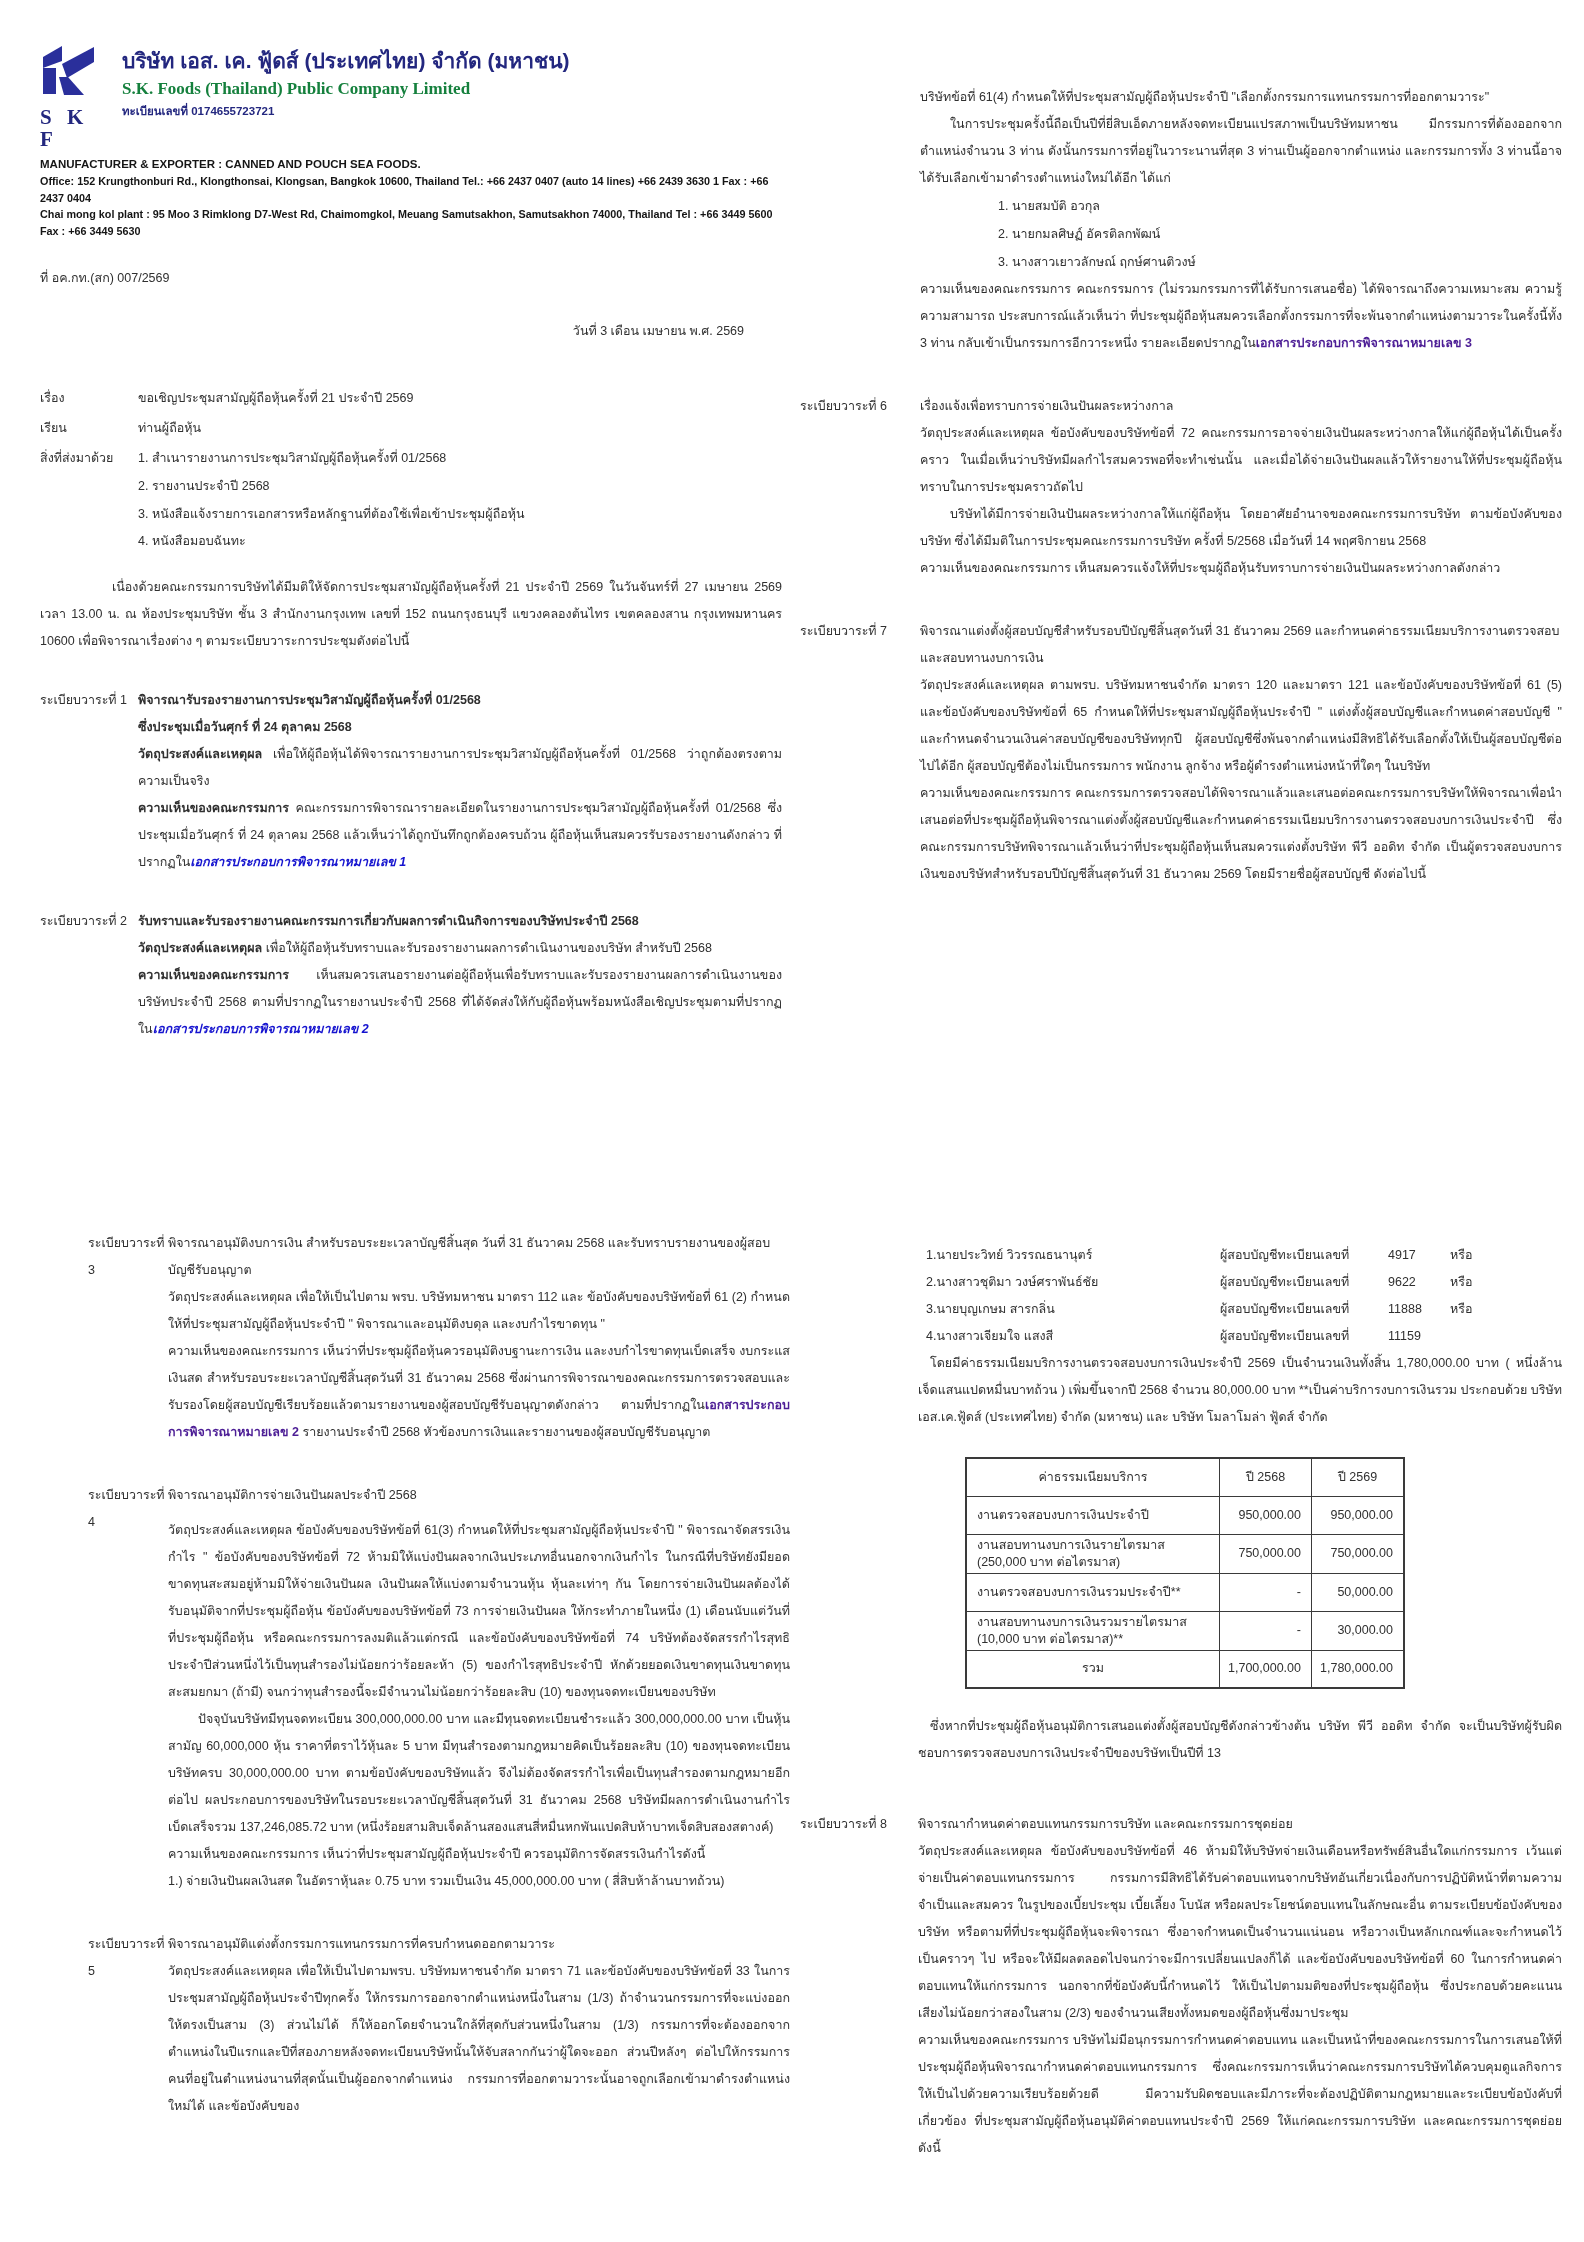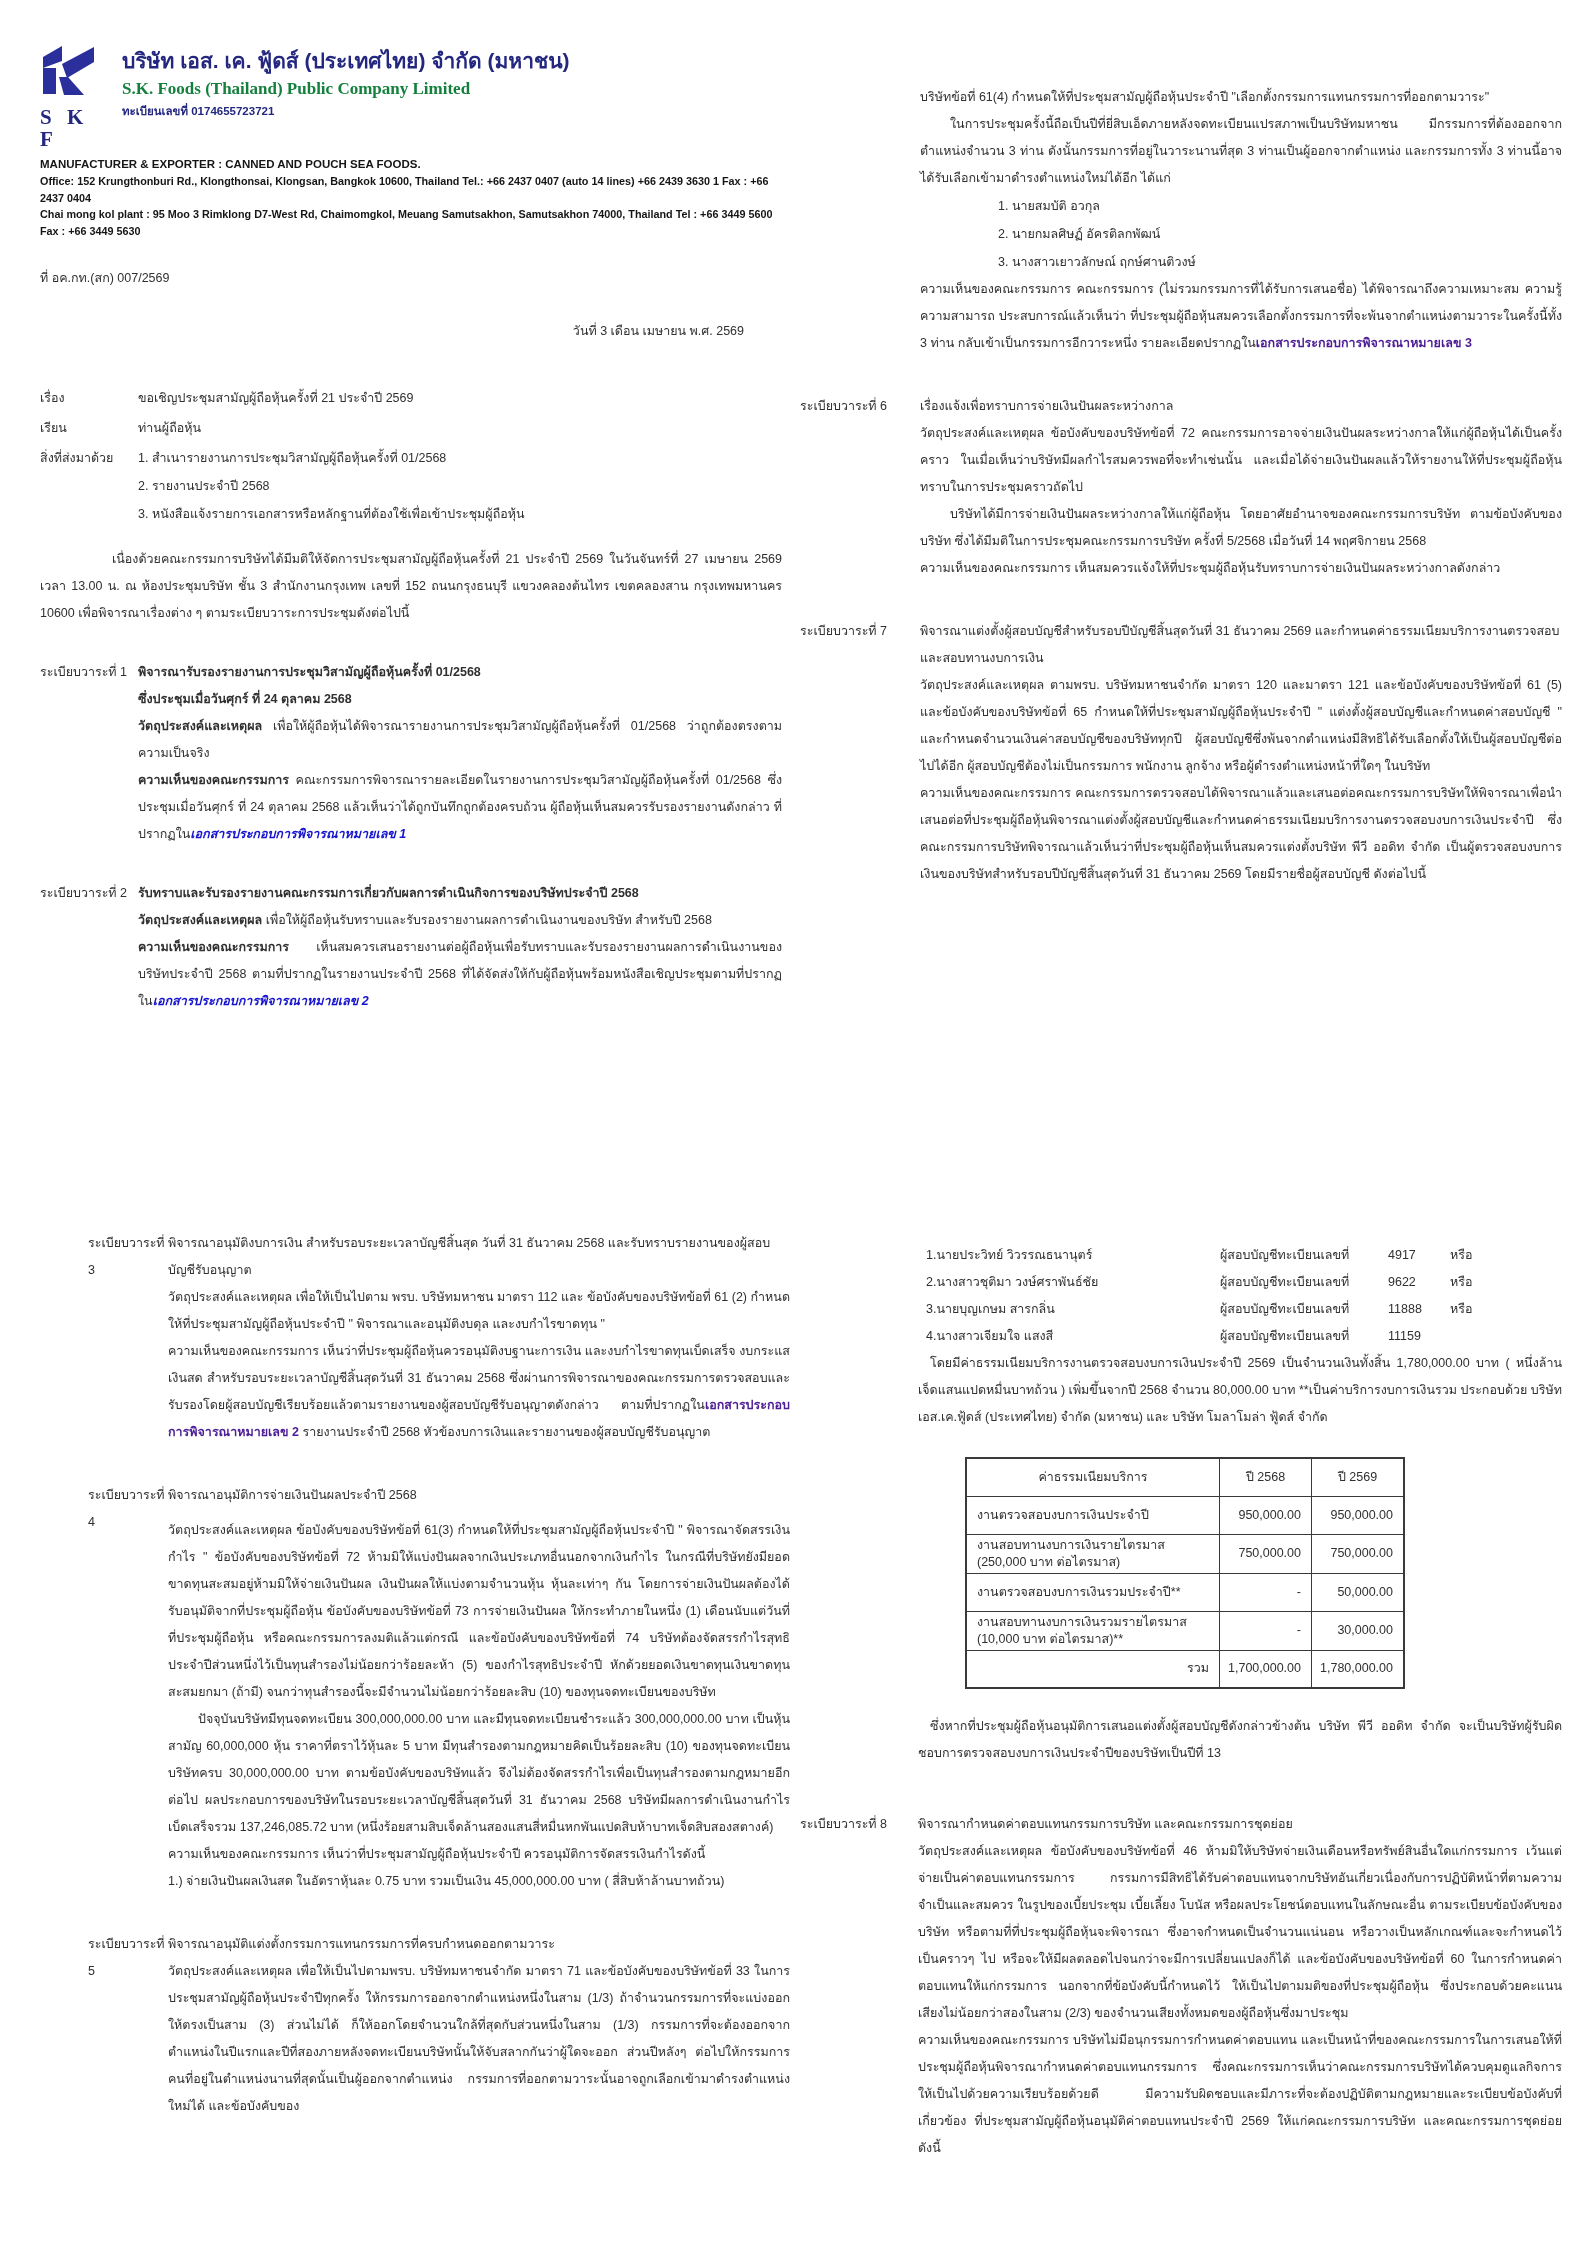--- a/index.html
+++ b/index.html
@@ -62,21 +62,21 @@
   .aud-no{width:62px;flex:none;}
   .feepara{margin-left:118px;text-align:justify;text-indent:12px;}
   .fees{border-collapse:collapse;margin:26px 0 0 165px;width:440px;
         font-size:12.5px;color:#303030;border:2px solid #3a3a3a;}
   .fees th,.fees td{border:1px solid #3a3a3a;height:38px;font-weight:normal;
                     padding:2px 8px;line-height:17px;vertical-align:middle;}
   .fees th{text-align:center;}
   .fees td.lbl{text-align:left;padding-left:10px;}
   .fees td.num{text-align:right;padding-right:10px;width:88px;}
   .fees tr.total td{border-bottom:2px solid #3a3a3a;}
-  .fees tr.total td.lbl{text-align:right;padding-right:10px;}
+  .fees tr.total td.lbl{text-align:center;padding-right:10px;}
   .post-table{margin-left:118px;margin-top:24px;text-align:justify;text-indent:12px;}
   .a8{margin-top:44px;}
 </style>
 </head>
 <body>
 
 <div class="sheet">
 
   <section class="page p1">
     <header class="letterhead">
@@ -110,20 +110,21 @@
       <div class="meta-row">
         <span class="ml">เรียน</span>
         <span>ท่านผู้ถือหุ้น</span>
       </div>
       <div class="meta-row">
         <span class="ml">สิ่งที่ส่งมาด้วย</span>
         <span>1.  สำเนารายงานการประชุมวิสามัญผู้ถือหุ้นครั้งที่ 01/2568</span>
       </div>
       <div class="attach-item">2.  รายงานประจำปี 2568</div>
       <div class="attach-item">3.  หนังสือแจ้งรายการเอกสารหรือหลักฐานที่ต้องใช้เพื่อเข้าประชุมผู้ถือหุ้น</div>
+      <div class="attach-item">4.  หนังสือมอบฉันทะ</div>
     </div>
 
     <p class="intro">เนื่องด้วยคณะกรรมการบริษัทได้มีมติให้จัดการประชุมสามัญผู้ถือหุ้นครั้งที่ 21 ประจำปี 2569  ในวันจันทร์ที่ 27 เมษายน 2569  เวลา 13.00 น. ณ ห้องประชุมบริษัท ชั้น 3 สำนักงานกรุงเทพ เลขที่ 152 ถนนกรุงธนบุรี แขวงคลองต้นไทร  เขตคลองสาน กรุงเทพมหานคร 10600  เพื่อพิจารณาเรื่องต่าง ๆ ตามระเบียบวาระการประชุมดังต่อไปนี้</p>
 
     <div class="agenda">
       <div class="alabel">ระเบียบวาระที่  1</div>
       <div class="abody">
         <div class="atitle">พิจารณารับรองรายงานการประชุมวิสามัญผู้ถือหุ้นครั้งที่ 01/2568</div>
         <div class="atitle">ซึ่งประชุมเมื่อวันศุกร์ ที่ 24 ตุลาคม 2568</div>
         <p class="apara"><span class="b">วัตถุประสงค์และเหตุผล </span><span>เพื่อให้ผู้ถือหุ้นได้พิจารณารายงานการประชุมวิสามัญผู้ถือหุ้นครั้งที่ 01/2568  ว่าถูกต้องตรงตามความเป็นจริง</span></p>

